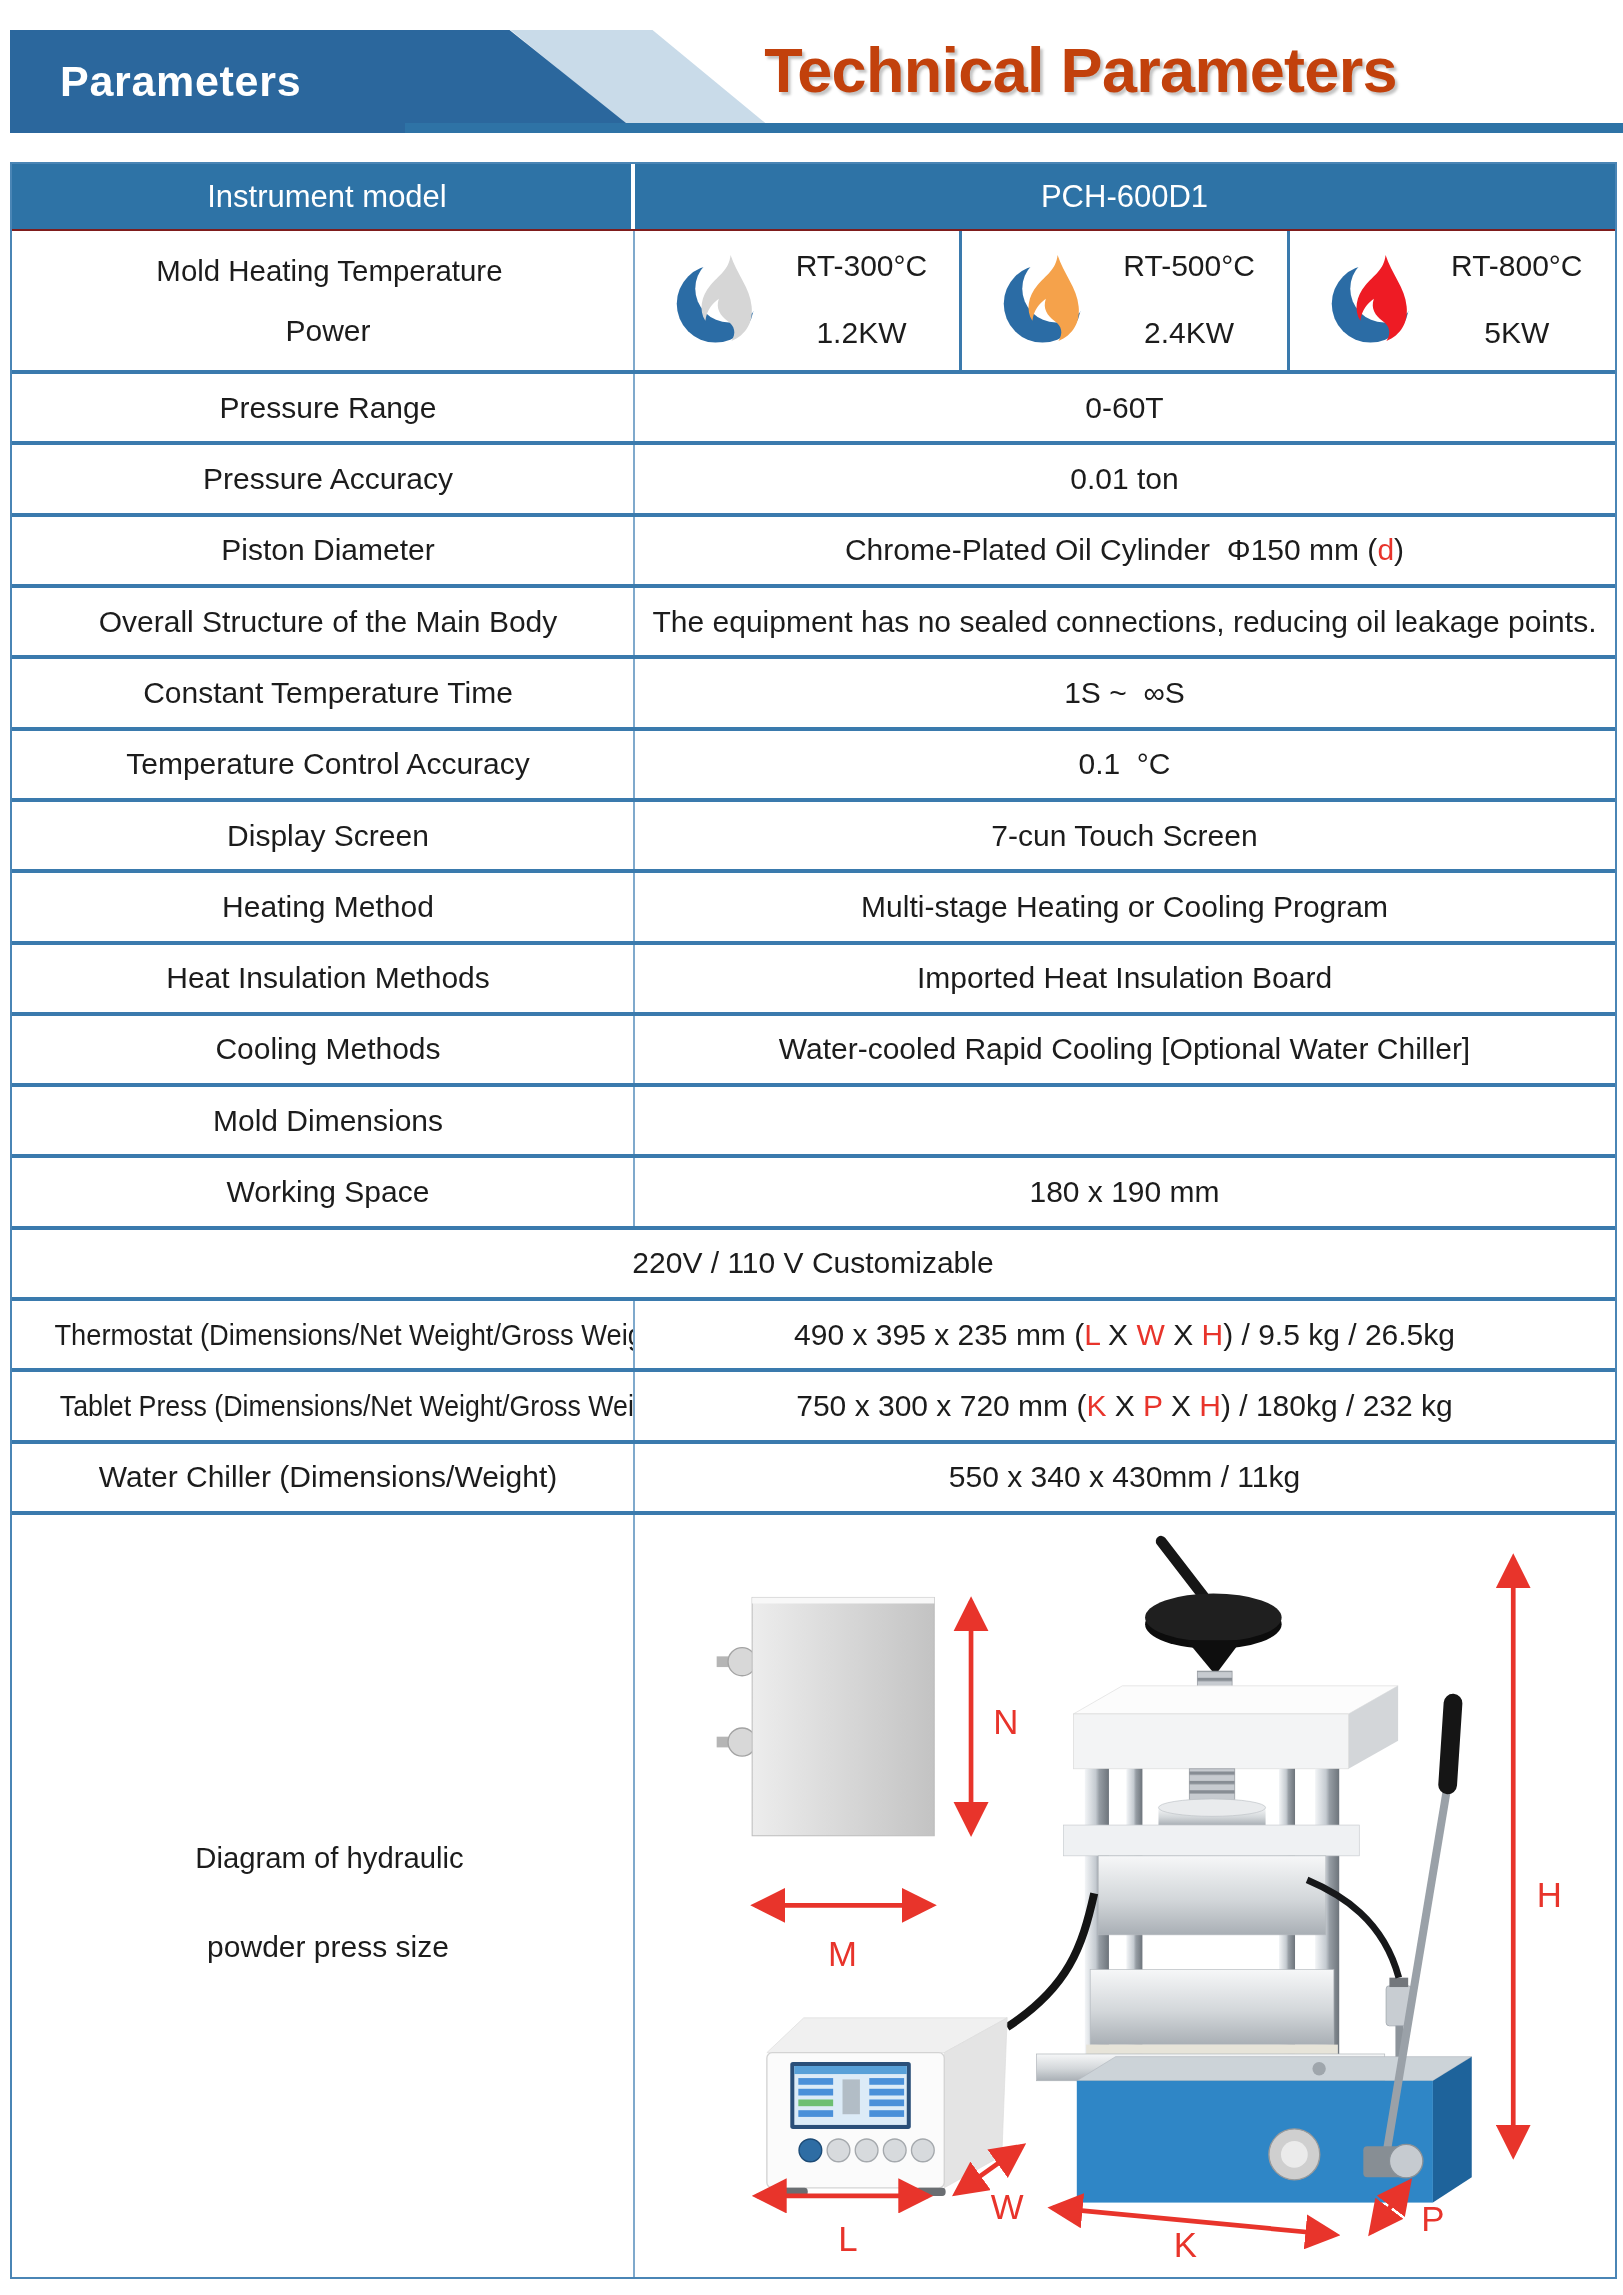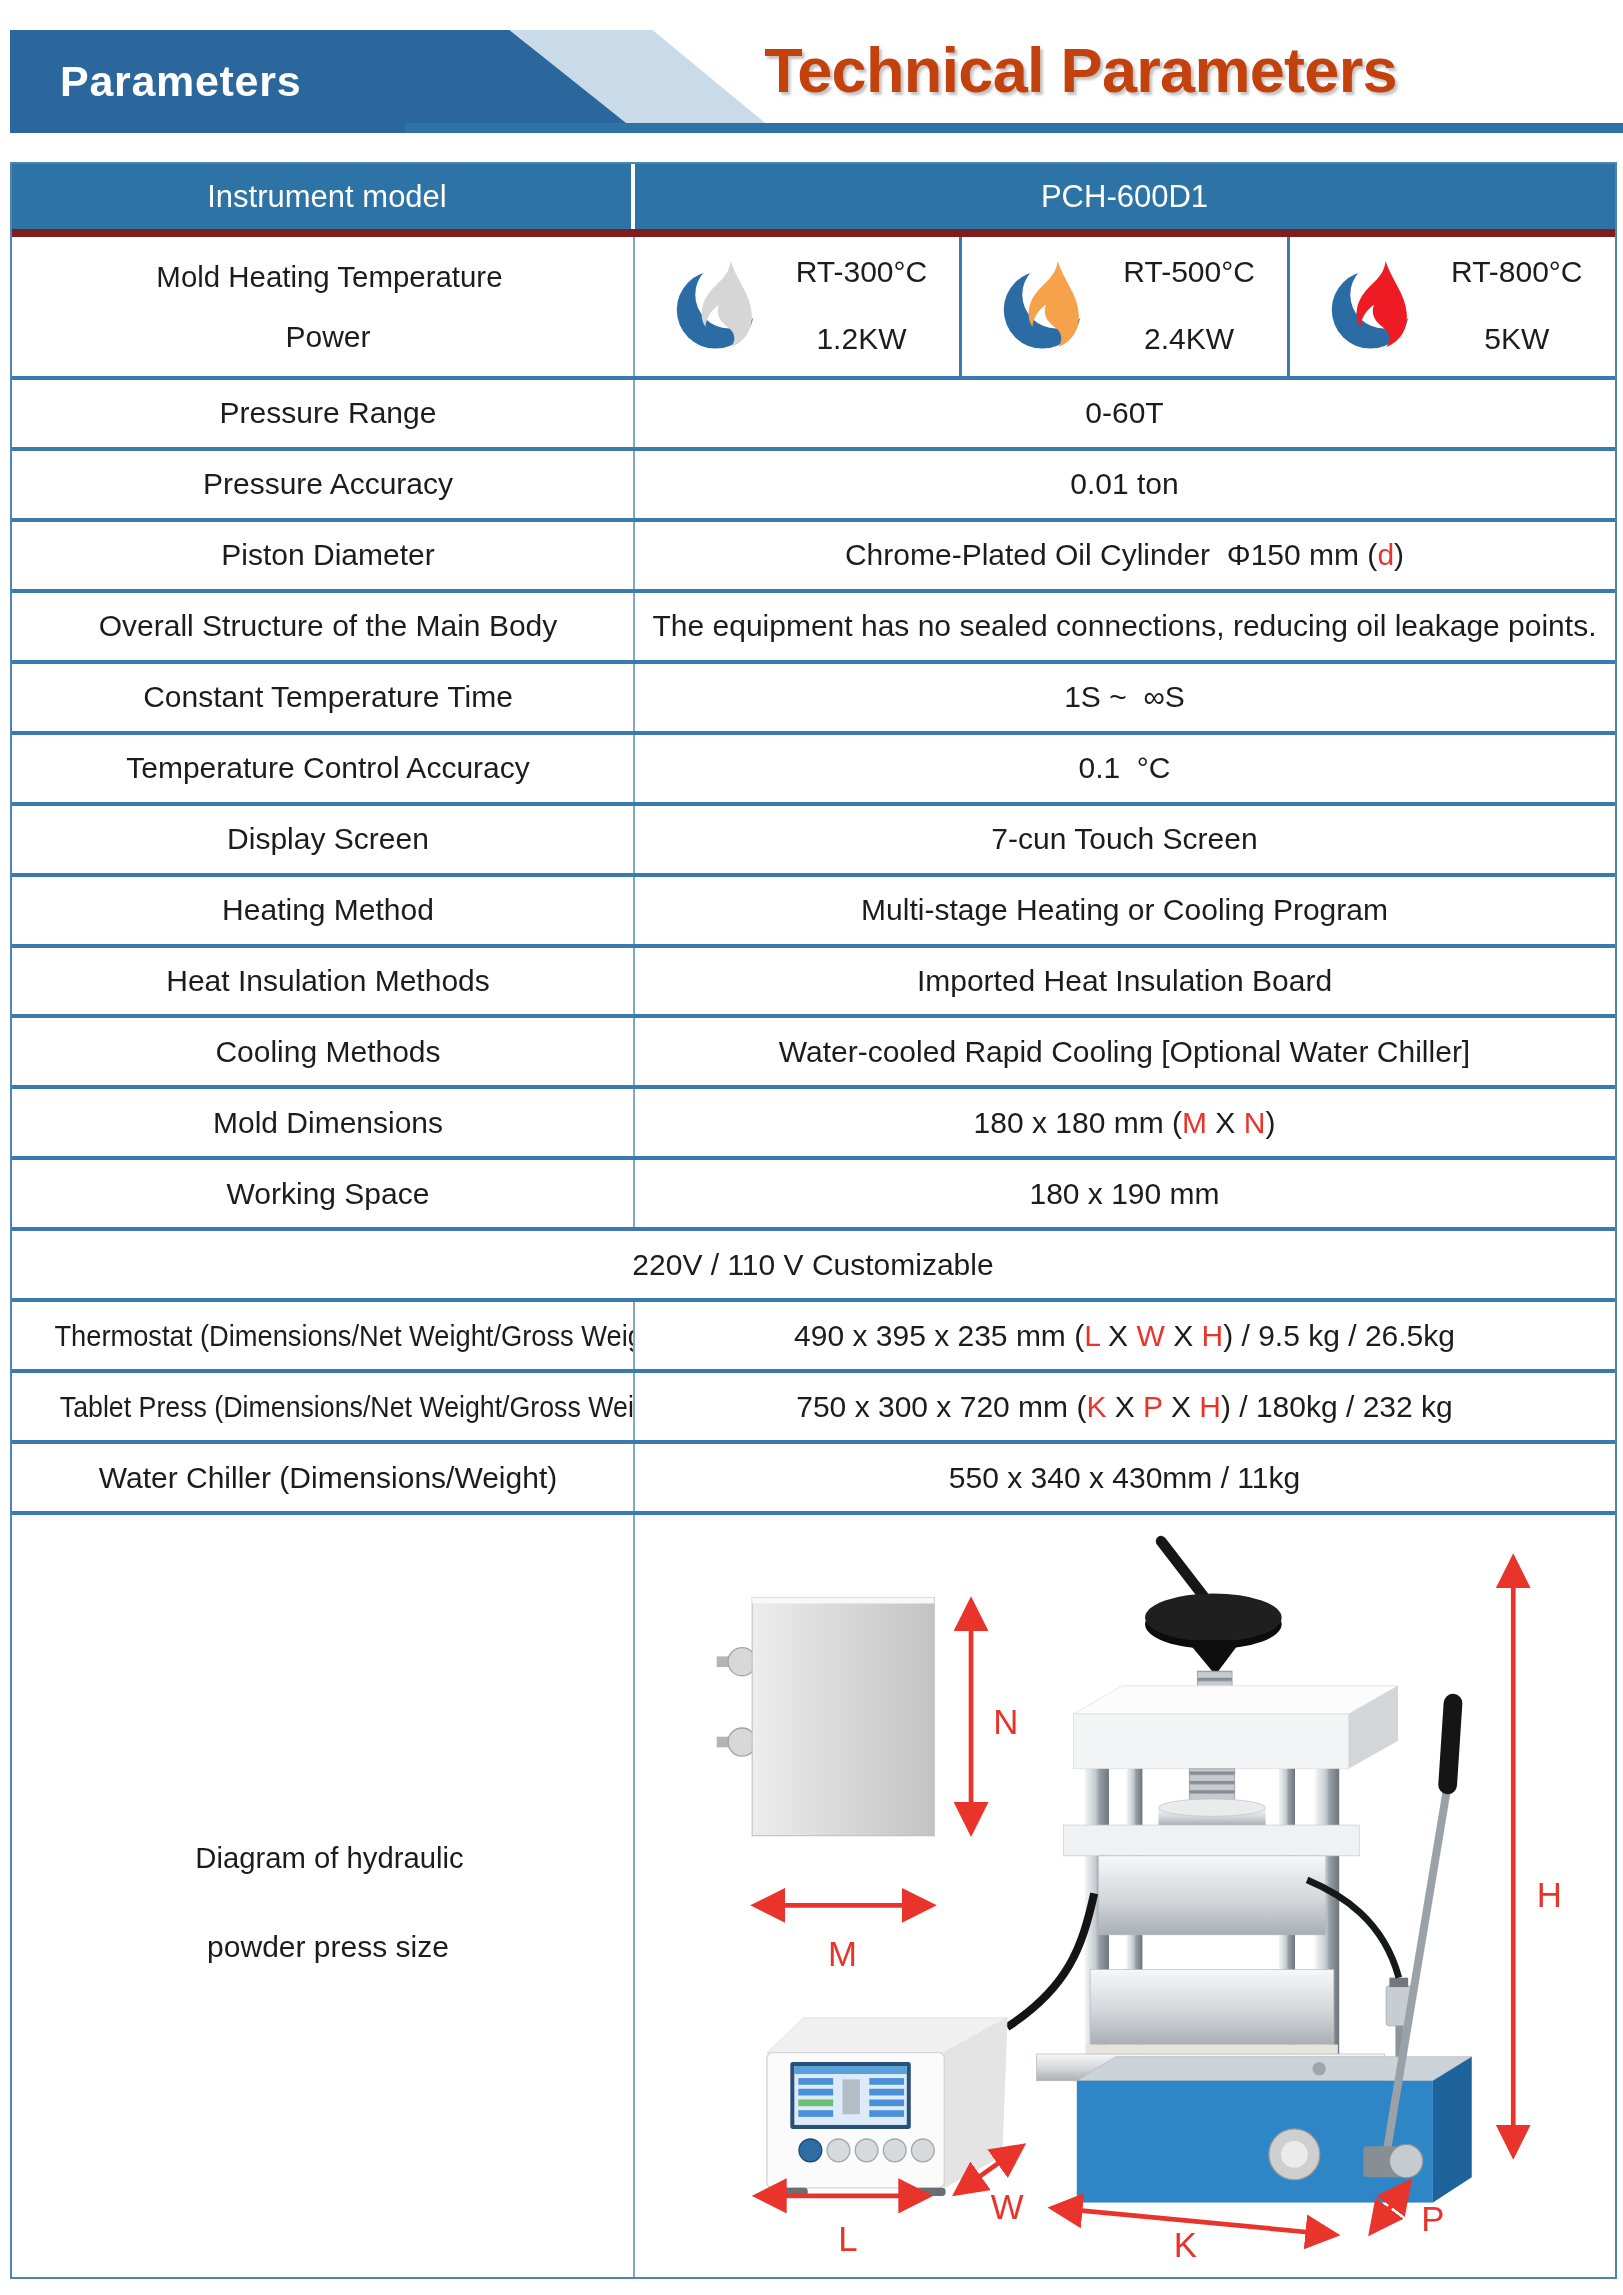--- a/index.html
+++ b/index.html
@@ -15,21 +15,21 @@
   .banner-label{position:absolute;left:60px;top:30px;height:103px;display:flex;align-items:center;
                 font-size:43px;font-weight:bold;color:#fff;letter-spacing:0.7px;}
   .page-title{position:absolute;left:743px;top:20px;width:675px;height:101px;line-height:101px;
               text-align:center;font-size:63px;font-weight:bold;color:#c2410c;letter-spacing:-0.7px;
               text-shadow:2.7px 2.7px 2.7px rgba(40,40,40,0.28);}
 
   
   .spec-table{position:absolute;left:9.5px;top:162px;width:1607px;height:2117px;
               display:flex;flex-direction:column;border:2px solid #4a85b5;box-sizing:border-box;background:#fff;}
   .t-head{height:65px;flex:none;background:#2e73a6;display:flex;}
-  .t-heat{height:139px;flex:none;display:flex;border-top:8px solid #7f1d1d;}
+  .t-heat{height:139px;flex:none;display:flex;border-top:2px solid #7f1d1d;}
   .t-row{flex:1;display:flex;border-top:4px solid #3a7aad;text-align:center;}
   .t-diagram{height:762px;flex:none;display:flex;border-top:4px solid #3a7aad;}
   .label-cell{width:623px;flex:none;display:flex;align-items:center;justify-content:center;
               border-right:2px solid #7fa9cc;box-sizing:border-box;overflow:hidden;padding-left:12px;}
   .t-head .label-cell{border-right:4px solid #ffffff;}
   .value-cell{flex:1;display:flex;align-items:center;justify-content:center;overflow:hidden;position:relative;}
   .cell-txt{display:inline-block;white-space:pre;max-width:99%;transform-origin:center center;
             font-size:30px;color:#1c1c1c;}
   .t-head .cell-txt{color:#fff;font-size:31px;}
   .heat-label{display:flex;flex-direction:column;align-items:center;gap:26px;}
@@ -202,23 +202,20 @@
           <div class="label-cell">
             <span class="cell-txt">Cooling Methods</span>
           </div>
           <div class="value-cell">
             <span class="cell-txt"><span>Water-cooled Rapid Cooling [Optional Water Chiller]</span></span>
           </div>
         </div>
         <div class="t-row">
           <div class="label-cell">
             <span class="cell-txt">Mold Dimensions</span>
-          </div>
-          <div class="value-cell">
-            <span class="cell-txt"><span>180 x 180 mm (</span><span style="color: rgb(232, 52, 43);">M</span><span> X </span><span style="color: rgb(232, 52, 43);">N</span><span>)</span></span>
           </div>
         </div>
         <div class="t-row">
           <div class="label-cell">
             <span class="cell-txt">Working Space</span>
           </div>
           <div class="value-cell">
             <span class="cell-txt"><span>180 x 190 mm</span></span>
           </div>
         </div>

